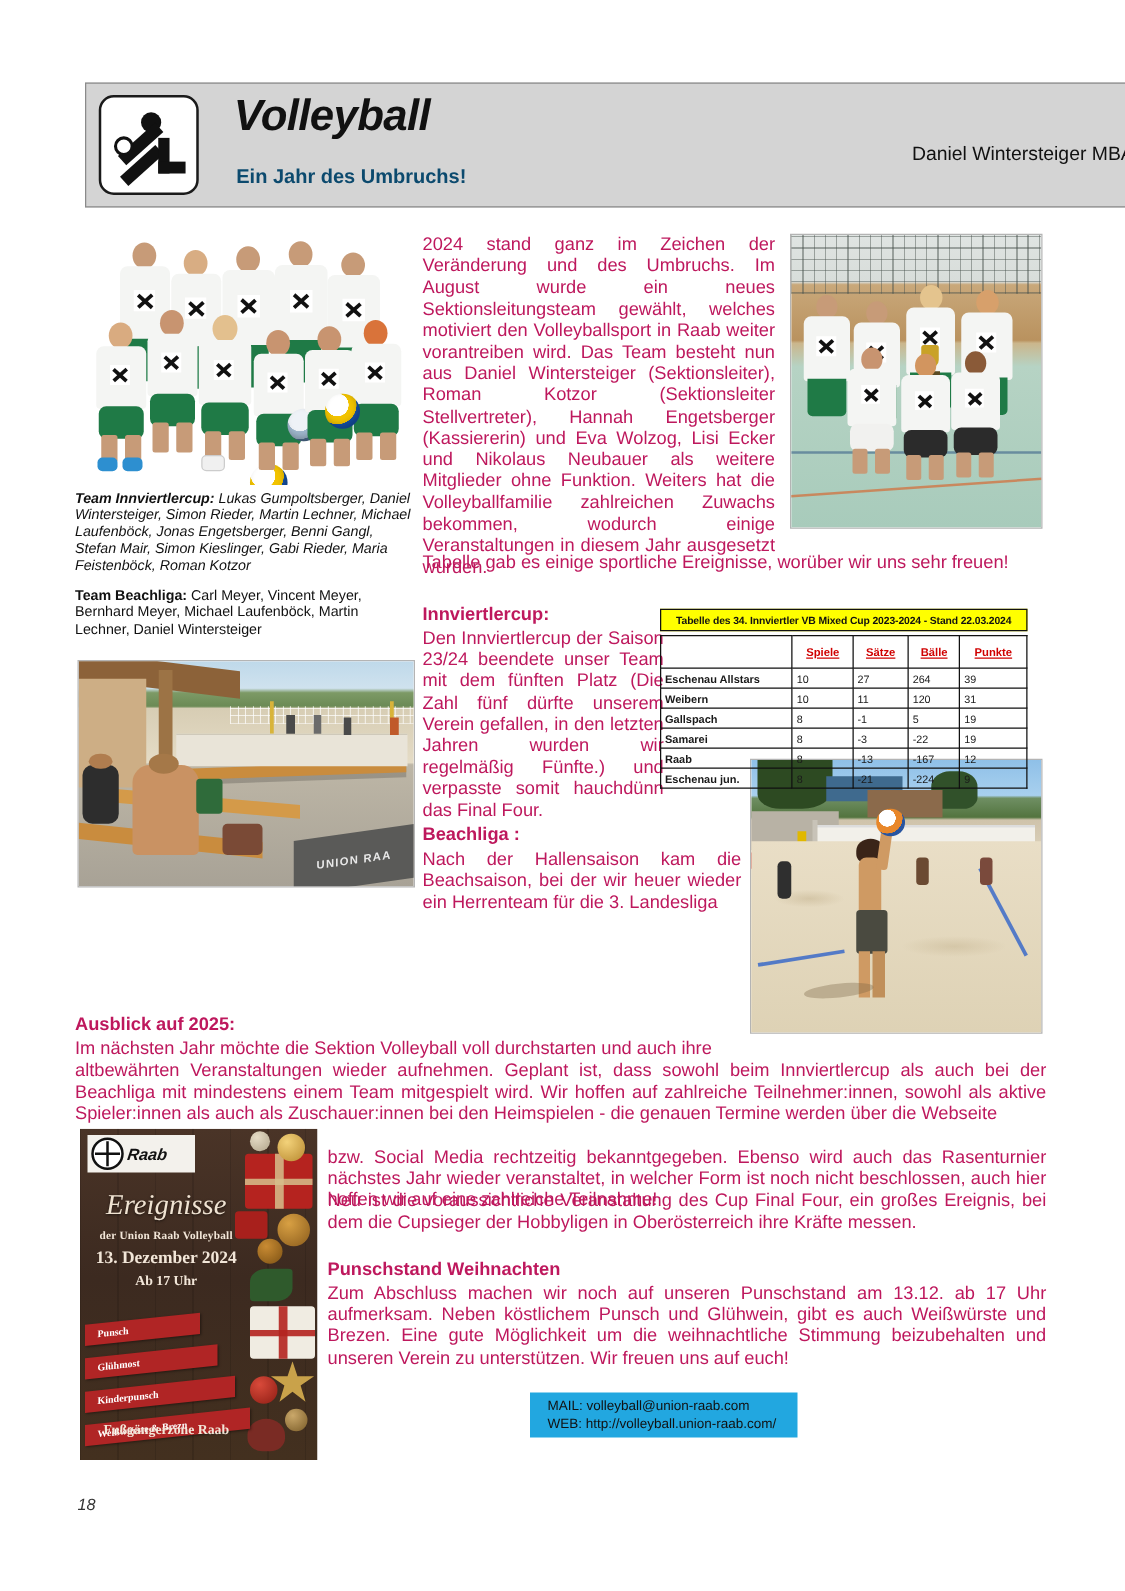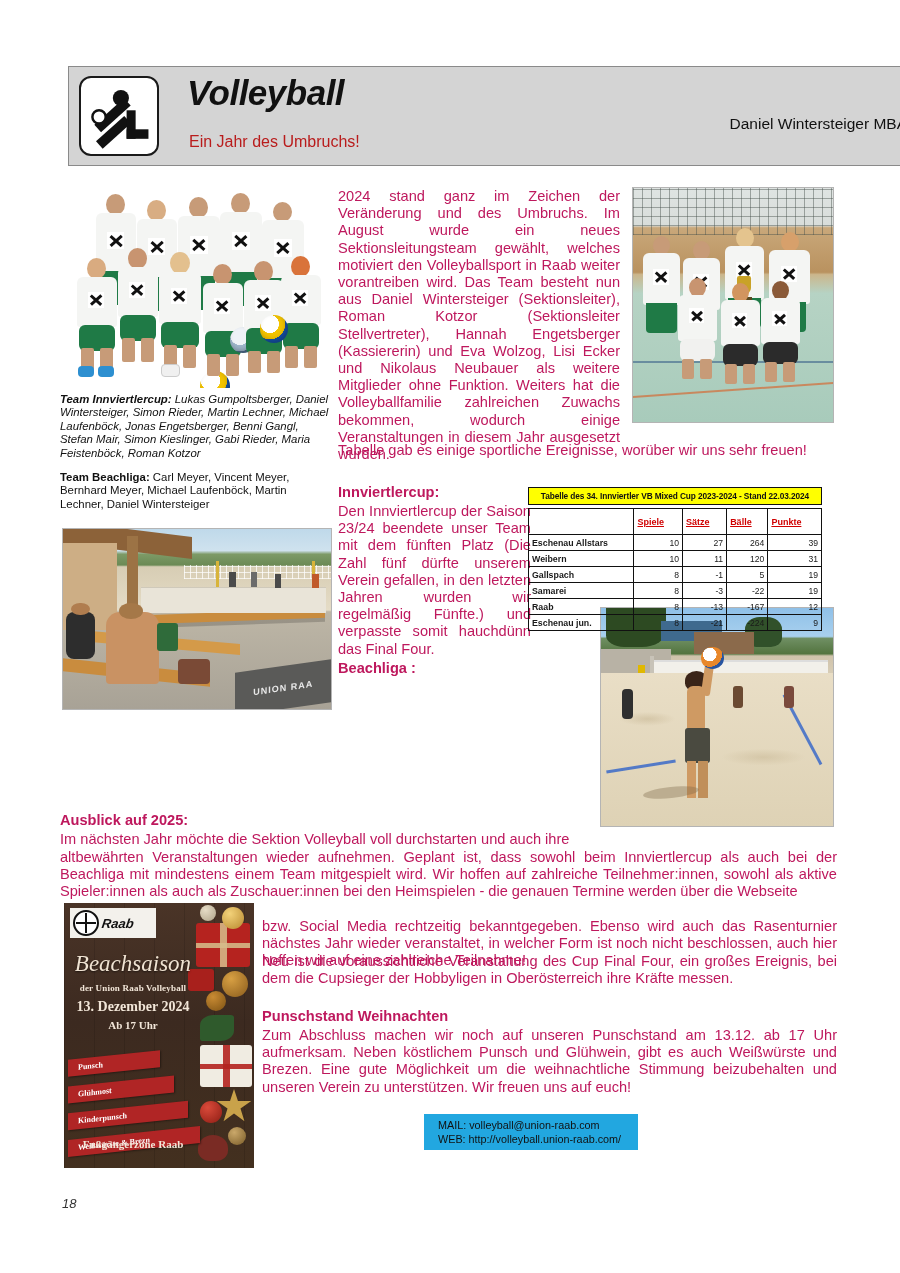--- a/index.html
+++ b/index.html
@@ -33,22 +33,22 @@
     overflow: hidden;
   }
   .header-title {
     position: absolute; left: 118px; top: 6px;
     font-size: 35px; font-weight: bold; font-style: italic;
     letter-spacing: -0.5px;
     color: #111;
   }
   .header-sub {
     position: absolute; left: 120px; top: 66px;
-    font-size: 16px; font-weight: normal;
-    color: #b91c1c;
+    font-size: 16px; font-weight: bold;
+    color: #0c4a6e;
   }
   .header-author {
     position: absolute; right: 16px; top: 48px;
     font-size: 15.5px;
     color: #111;
   }
 
   
   .photo { position: absolute; overflow: hidden; }
   .photo-frame { border: 1px solid #b4b4b4; box-sizing: border-box; }
@@ -183,25 +183,25 @@
     padding:3px 2px 3px; letter-spacing:-.1px;
   }
   table.standings{
     border-collapse:collapse; width:100%; margin-top:3px;
     border:1px solid #111;
     font-size:8.6px;
   }
   table.standings th, table.standings td{
     border:1px solid #111; padding:1.5px 3px; height:12px;
   }
-  table.standings thead th{ color:#d00000; font-weight:bold; text-align:left;
+  table.standings thead th{ color:#d00000; font-weight:bold; text-align:center;
      text-decoration:underline; height:22px; font-size:9px;}
   table.standings thead th.blank{ text-decoration:none; }
   table.standings td.team{ text-align:left; font-weight:bold; font-size:8.8px; }
-  table.standings td.num{ text-align:right; }
+  table.standings td.num{ text-align:left; }
   table.standings colgroup col.c0{ width:36%; }
 
   
   .contact{
     position:absolute; left:424px; top:1114px; width:214px; height:36px;
     background:#22a7e0;
     font-size:10.8px; line-height:14px; color:#111;
     padding:4px 0 0 14px; box-sizing:border-box;
   }
 
@@ -474,21 +474,21 @@
       <div style="position:absolute;right:2px;top:186px;width:36px;height:34px;background:#c9a24a;
         clip-path:polygon(50% 0,61% 35%,98% 35%,68% 57%,79% 95%,50% 72%,21% 95%,32% 57%,2% 35%,39% 35%);"></div>
       <div class="bauble" style="right:32px;top:198px;width:22px;height:22px;background:radial-gradient(circle at 35% 30%,#d94a3a,#8e1d14);"></div>
       <div class="bauble" style="right:8px;top:224px;width:18px;height:18px;background:radial-gradient(circle at 35% 30%,#caa86a,#7a5c28);"></div>
       <div style="position:absolute;right:26px;top:232px;width:30px;height:26px;background:#7a2b24;border-radius:50% 50% 40% 40%;"></div>
 
       <div class="poster-logo">
         <div class="poster-ball-ico"></div>
         <div class="poster-raab">Raab</div>
       </div>
-      <div class="poster-title">Beachsaison</div>
+      <div class="poster-title">Ereignisse</div>
       <div class="poster-sub">der Union Raab Volleyball</div>
       <div class="poster-date">13. Dezember 2024</div>
       <div class="poster-time">Ab 17 Uhr</div>
 
       <div class="poster-item" style="top:152px;width:82px;">Punsch</div>
       <div class="poster-item" style="top:178px;width:96px;">Glühmost</div>
       <div class="poster-item" style="top:204px;width:110px;">Kinderpunsch</div>
       <div class="poster-item" style="top:230px;width:122px;">Weißwürste &amp; Brezn</div>
 
       <div class="poster-foot">Fußgängerzone Raab</div>
@@ -503,20 +503,21 @@
     <b>Team Innviertlercup:</b><span> Lukas Gumpoltsberger, Daniel Wintersteiger, Simon Rieder, Martin Lechner, Michael Laufenböck,  Jonas Engetsberger, Benni Gangl, Stefan Mair,  Simon Kieslinger, Gabi Rieder, Maria Feistenböck,  Roman Kotzor</span>
   </div>
   <div class="caption2" style="left:60px; top:471px; width:272px;">
     <b>Team Beachliga:</b><span> Carl Meyer, Vincent Meyer, Bernhard Meyer, Michael Laufenböck, Martin Lechner, Daniel Wintersteiger</span>
   </div>
 
   <div class="para left h-sec" style="left:338px; top:484px; width:200px;">Innviertlercup:</div>
   <div class="para" style="left:338px; top:503px; width:193px;">Den Innviertlercup der Saison 23/24 beendete unser Team mit dem fünften Platz (Die Zahl fünf dürfte unserem Verein gefallen, in den letzten Jahren wurden wir regelmäßig Fünfte.) und verpasste somit hauchdünn das Final Four.</div>
 
   <div class="para left h-sec" style="left:338px; top:660px; width:250px;">Beachliga :</div>
+  <div class="para" style="left:338px; top:680px; width:255px;">Nach der Hallensaison kam die Beachsaison, bei der wir heuer wieder ein Herrenteam für die 3. Landesliga</div>
 
   <div class="para left h-sec" style="left:60px; top:812px; width:400px;">Ausblick auf 2025:</div>
   <div class="para left" style="left:60px; top:831px; width:560px;">Im nächsten Jahr möchte die Sektion Volleyball voll durchstarten und auch ihre</div>
   <div class="para" style="left:60px; top:849px; width:777px;">altbewährten Veranstaltungen wieder aufnehmen. Geplant ist, dass sowohl beim Innviertlercup als auch bei der Beachliga mit mindestens einem Team mitgespielt wird. Wir hoffen auf zahlreiche Teilnehmer:innen, sowohl als aktive Spieler:innen als auch als Zuschauer:innen bei den Heimspielen - die genauen Termine werden über die Webseite</div>
   <div class="para" style="left:262px; top:918px; width:575px;">bzw. Social Media rechtzeitig bekanntgegeben. Ebenso wird auch das Rasenturnier nächstes Jahr wieder veranstaltet, in welcher Form ist noch nicht beschlossen, auch hier hoffen wir auf eine zahlreiche Teilnahme!</div>
   <div class="para left h-sec" style="left:262px; top:1008px; width:400px;">Punschstand Weihnachten</div>
 
   <div class="para" style="left:262px; top:953px; width:575px;">Neu ist die voraussichtliche Veranstaltung des Cup Final Four, ein großes Ereignis, bei dem die Cupsieger der Hobbyligen in Oberösterreich ihre Kräfte messen.</div>
   <div class="para" style="left:262px; top:1027px; width:575px;">Zum Abschluss machen wir noch auf unseren Punschstand am 13.12. ab 17 Uhr aufmerksam. Neben köstlichem Punsch und Glühwein, gibt es auch Weißwürste und Brezen. Eine gute Möglichkeit um die weihnachtliche Stimmung beizubehalten und unseren Verein zu unterstützen. Wir freuen uns auf euch!</div>
 

